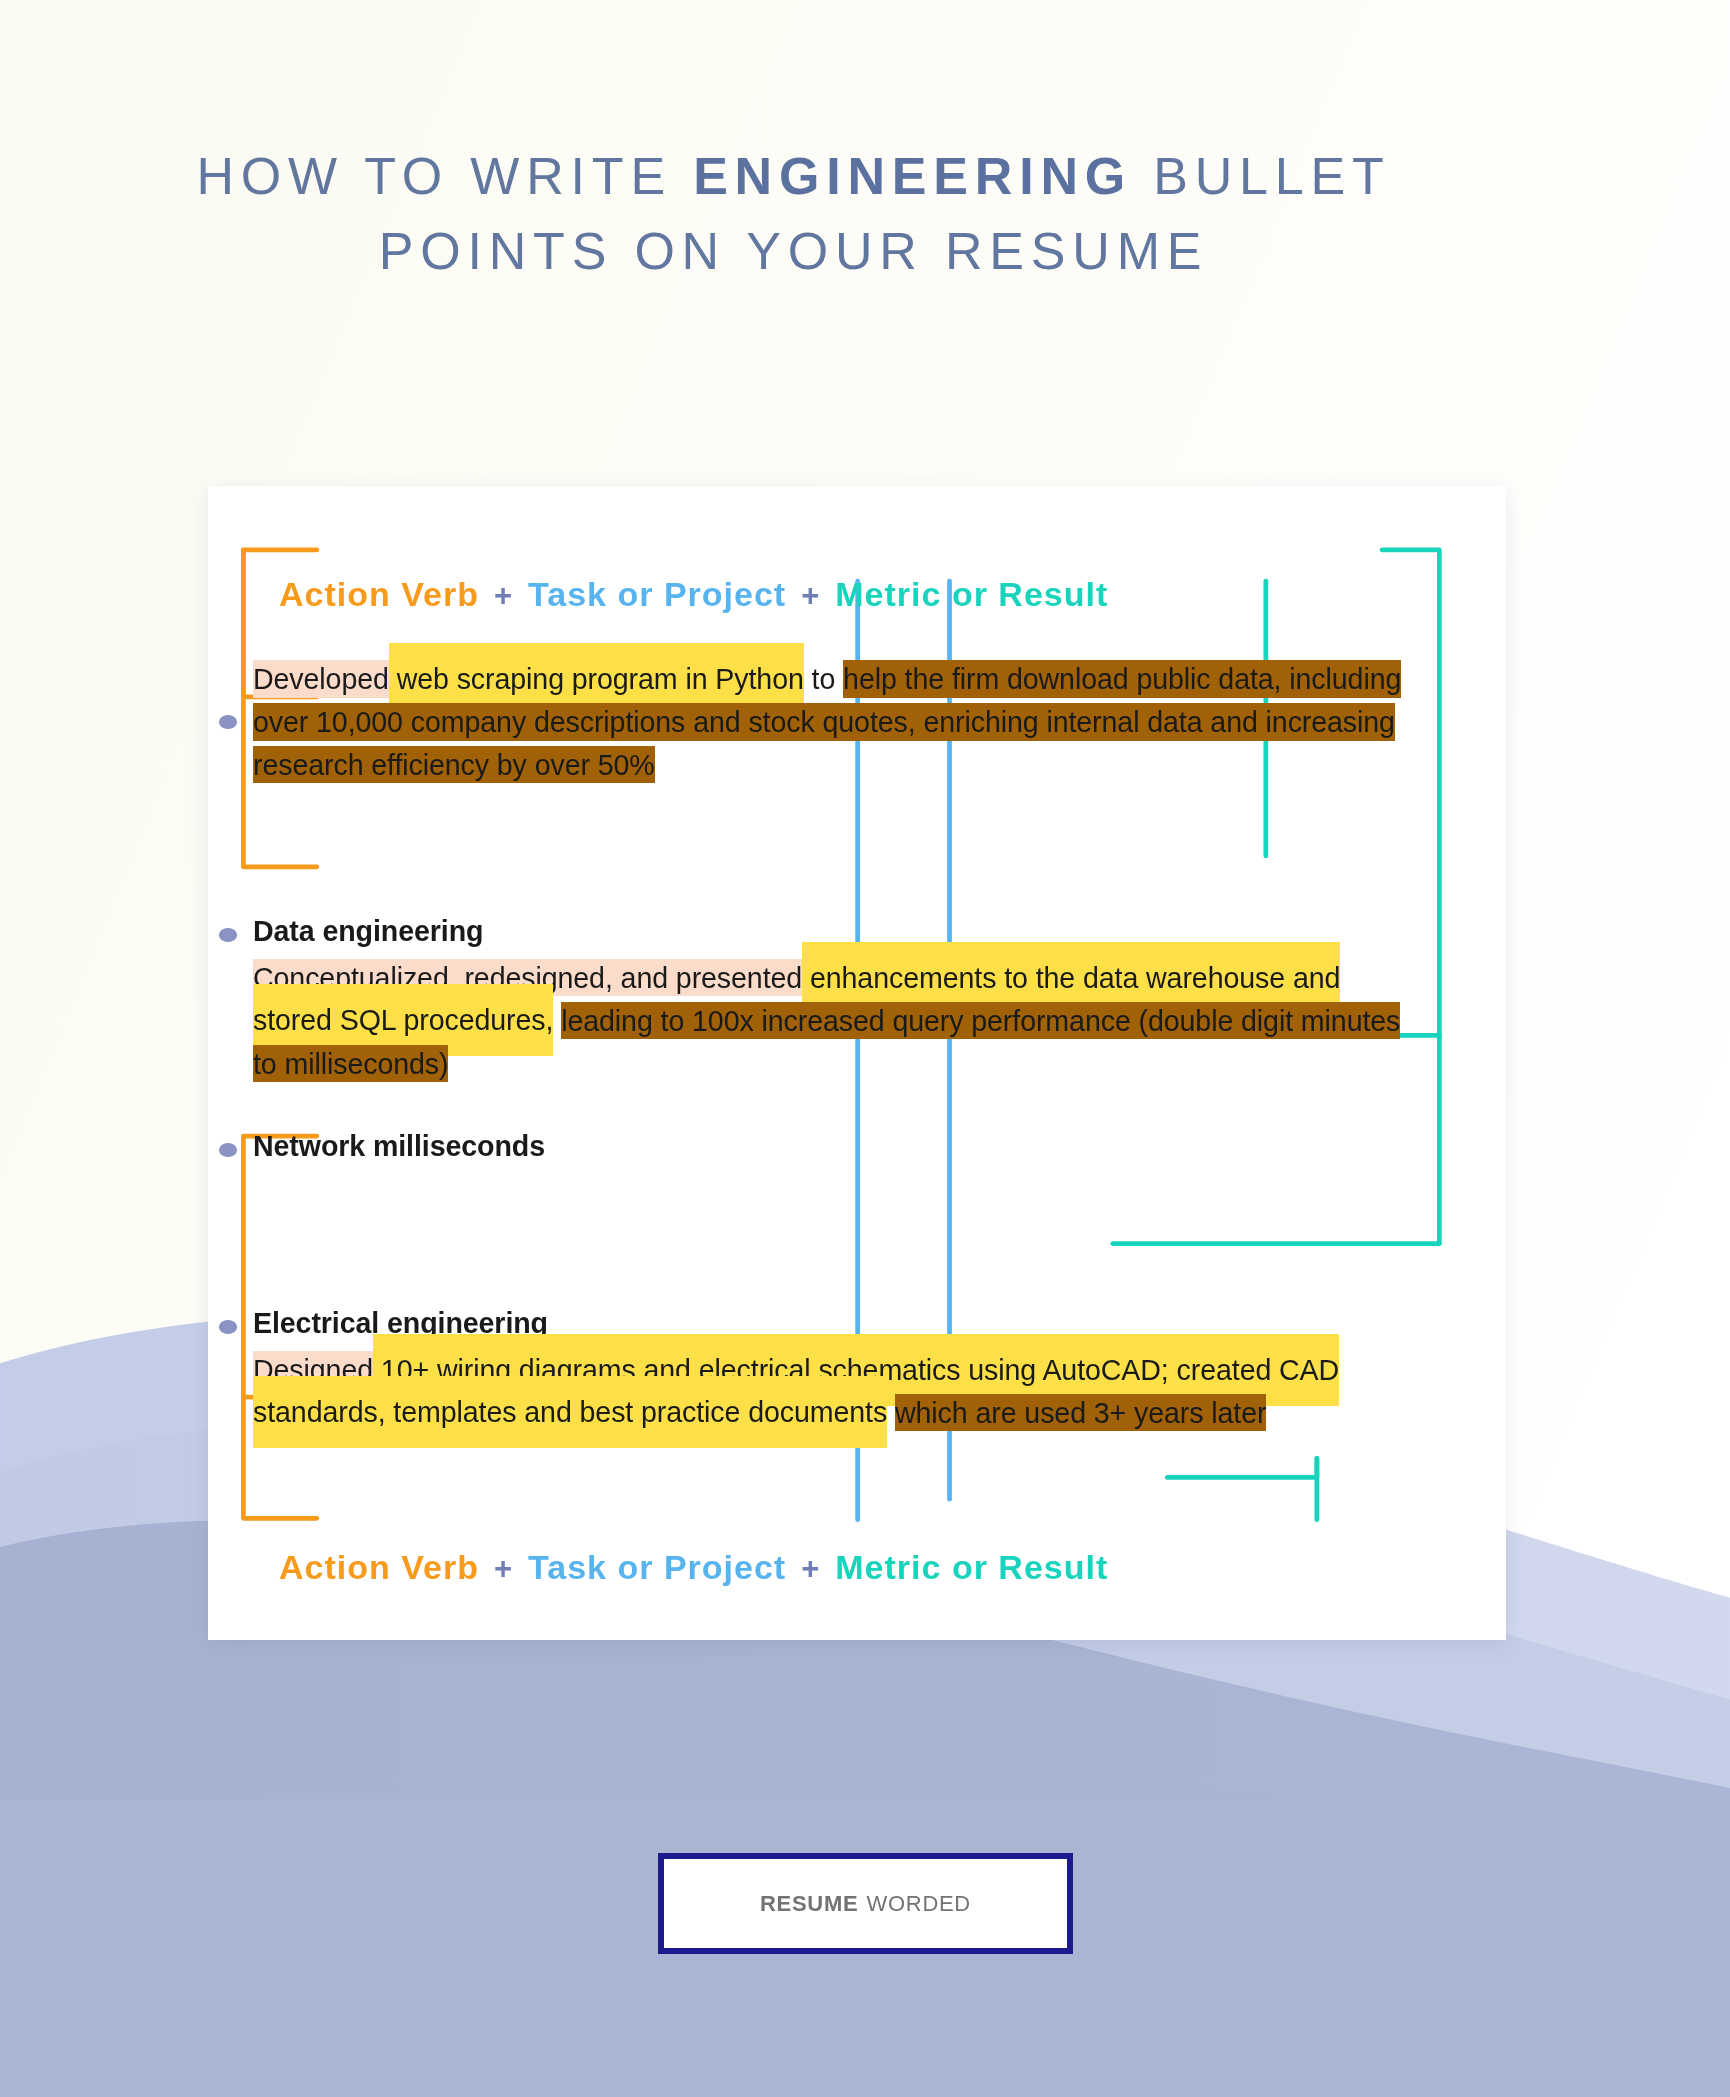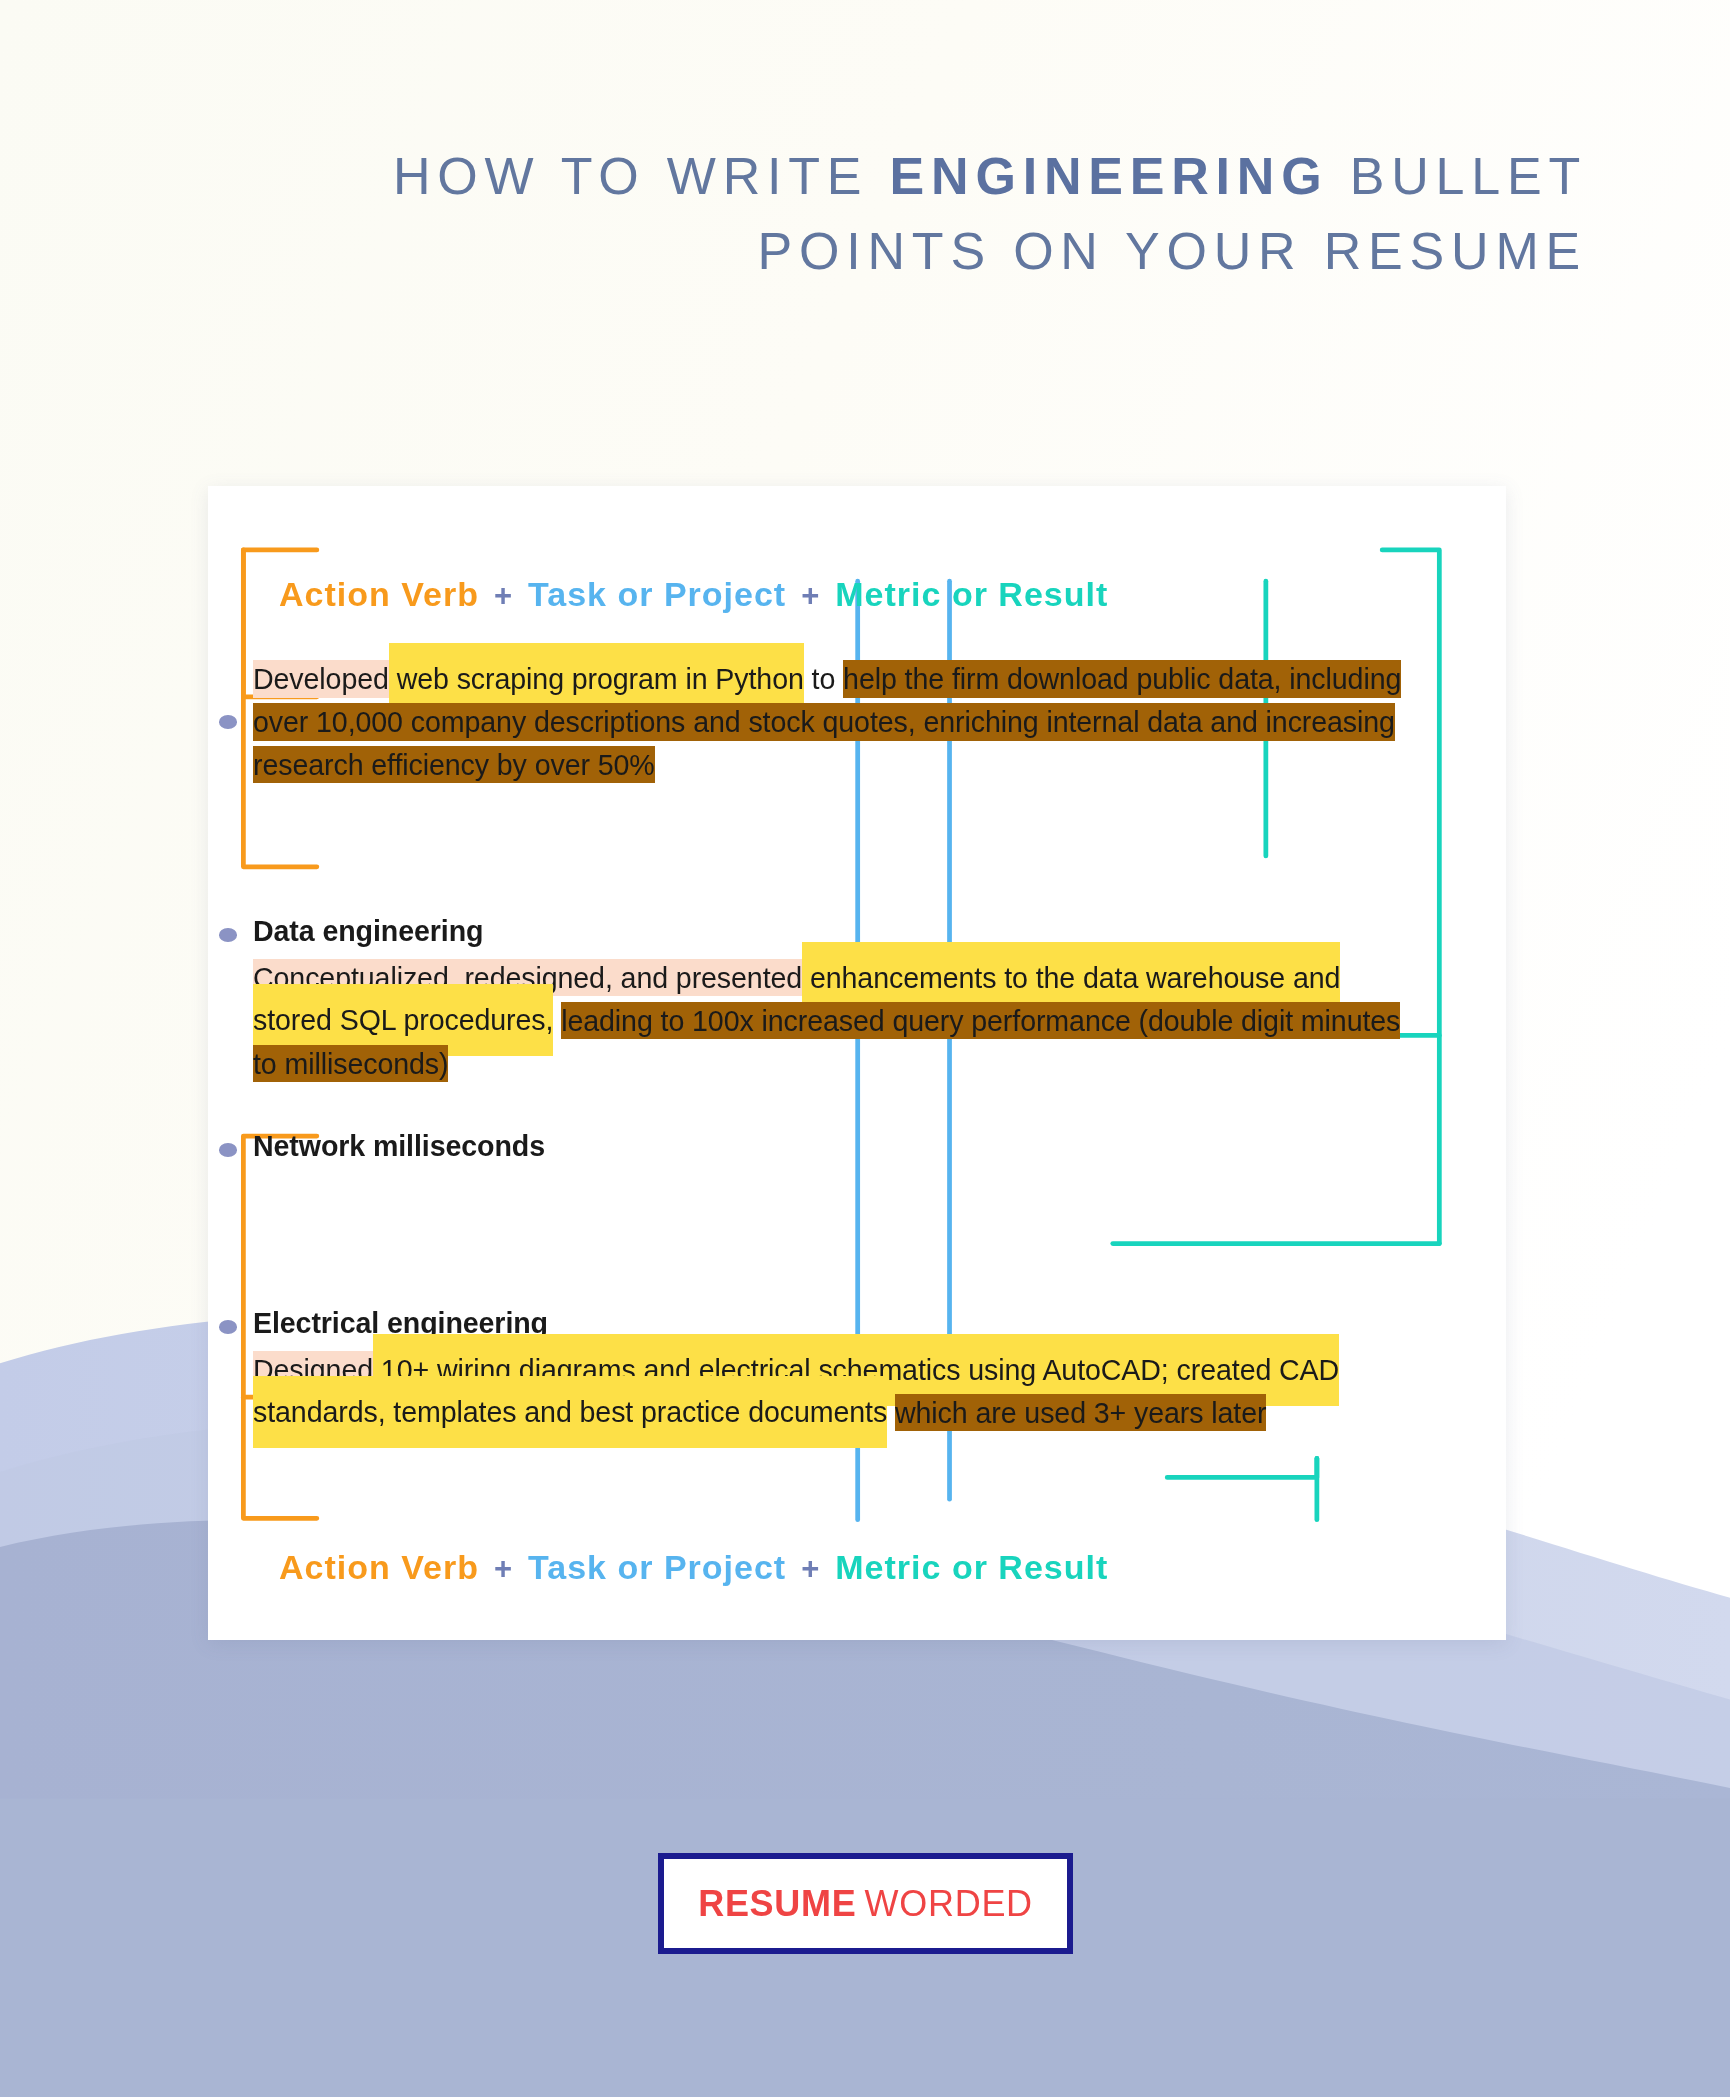--- a/index.html
+++ b/index.html
@@ -28,21 +28,21 @@
     width: 1731px;
     height: 2097px;
   }
   .bg-svg { display: block; width: 1731px; height: 2097px; }
 
   
   #title-block {
     position: absolute;
     left: 0; top: 139px;
     width: 1587px;
-    text-align: right;
+    text-align: center;
     line-height: 1.45;
   }
   .title-line {
     font-family: "Liberation Sans", sans-serif;
     font-size: 52px;
     letter-spacing: 6.8px;
     color: #62779f;
     font-weight: 400;
     white-space: nowrap;
   }
@@ -130,23 +130,23 @@
     width: 415px; height: 101px;
     background: #ffffff;
     border: 6.1px solid #1b1b8f;
     box-sizing: border-box;
     display: flex;
     align-items: center;
     justify-content: center;
   }
   .logo-text {
     font-family: "Liberation Sans", sans-serif;
-    font-size: 36px;
+    font-size: 22px;
     letter-spacing: 0.7px;
-    color: #ef4444;
+    color: #737373;
   }
   .logo-bold { font-weight: 700; }
   .logo-light { font-weight: 400; margin-left: 8.2px; }
 </style>
 </head>
 <body>
 
 <div id="page">
 
   <div class="bg-layer">

